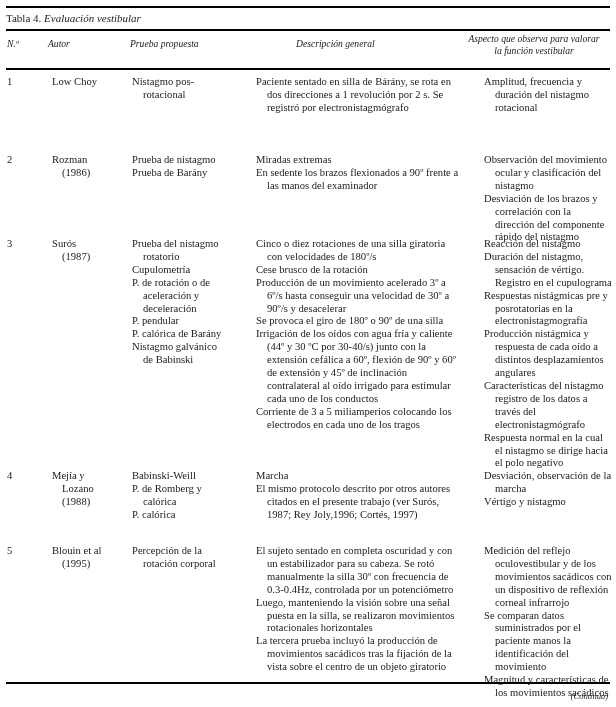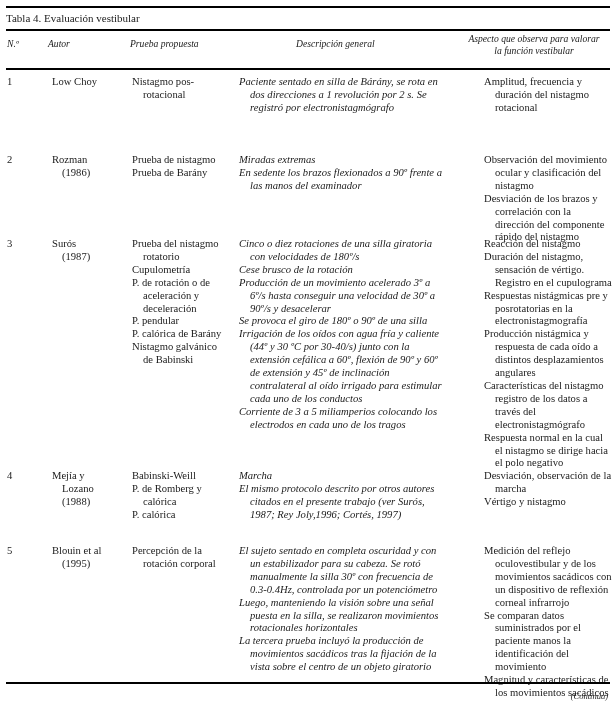--- a/index.html
+++ b/index.html
@@ -11,31 +11,31 @@
   .rule { position: absolute; left: 6px; right: 6px; background: #000; }
   .rule.thick { height: 2px; }
   .rule.mid { height: 1.5px; }
   #rule-top { top: 6px; }
   #rule-title { top: 29px; }
   #rule-head { top: 68px; }
   #rule-bottom { top: 682px; }
 
   .title { position: absolute; left: 6px; top: 12px; font-size: 11px; }
   .title .label { font-weight: normal; }
-  .title .name { }
+  .title .name { font-style: italic; }
 
   .hdr { position: absolute; top: 38px; font-style: italic; font-size: 9.6px; line-height: 12px; }
   .hdr.c { text-align: center; }
 
   .row { position: absolute; left: 0; width: 616px; }
   .cell { position: absolute; top: 0; }
   .num { left: 7px; }
   .auth { left: 24px; width: 80px; }
   .test { left: 104px; width: 118px; }
-  .desc { left: 211px; width: 233px; font-style: italic; }
+  .desc { left: 228px; width: 233px; }
   .aspect { left: 456px; width: 156px; font-family: Liberation Serif, serif; }
 
   .entry { padding-left: 11px; text-indent: -11px; margin-left: 28px; }
   .auth .entry { padding-left: 10px; text-indent: -10px; }
 
   .footer { position: absolute; right: 8px; top: 690px; font-style: italic; font-size: 8.5px; }
 </style>
 </head>
 <body>
 

